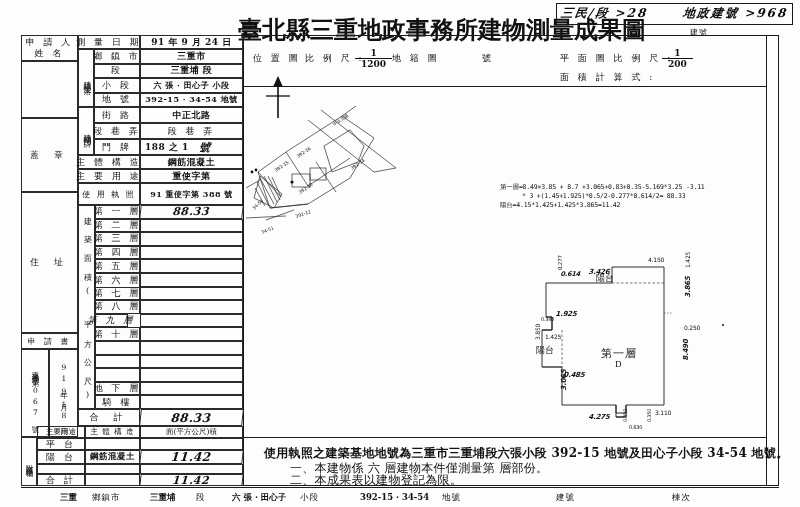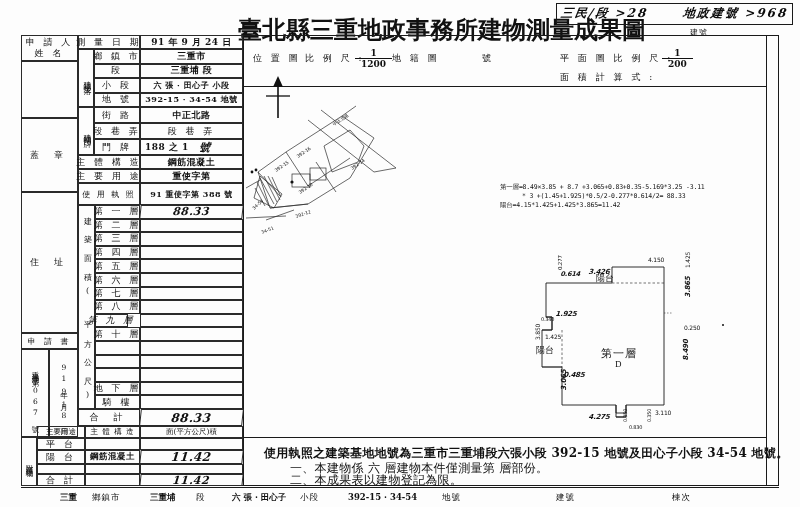--- a/index.html
+++ b/index.html
@@ -443,19 +443,19 @@
   <div class="note" style="left:264px;top:445px;font-weight:bold;">使用執照之建築基地地號為三重市三重埔段六張小段 392-15 地號及田心子小段 34-54 地號。</div>
   <div class="note" style="left:290px;top:460px;">一、本建物係  六  層建物本件僅測量第      層部份。</div>
   <div class="note" style="left:290px;top:472px;">二、本成果表以建物登記為限。</div>
 
   <div class="foot b" style="left:60px;top:492px;">三重</div>
   <div class="foot" style="left:92px;top:492px;">鄉鎮市</div>
   <div class="foot b" style="left:150px;top:492px;">三重埔</div>
   <div class="foot" style="left:196px;top:492px;">段</div>
   <div class="foot b" style="left:232px;top:492px;">六 張 · 田心子</div>
   <div class="foot" style="left:300px;top:492px;">小段</div>
-  <div class="foot b" style="left:348px;top:492px;">392-15 · 34-54</div>
+  <div class="foot b" style="left:360px;top:492px;">392-15 · 34-54</div>
   <div class="foot" style="left:442px;top:492px;">地號</div>
   <div class="foot" style="left:556px;top:492px;">建號</div>
   <div class="foot" style="left:672px;top:492px;">棟次</div>
   <div style="position:absolute;left:21px;top:487px;width:758px;height:0;border-top:1.4px solid #1a1a1a;"></div>
 
 </div>
 
 </body></html>

